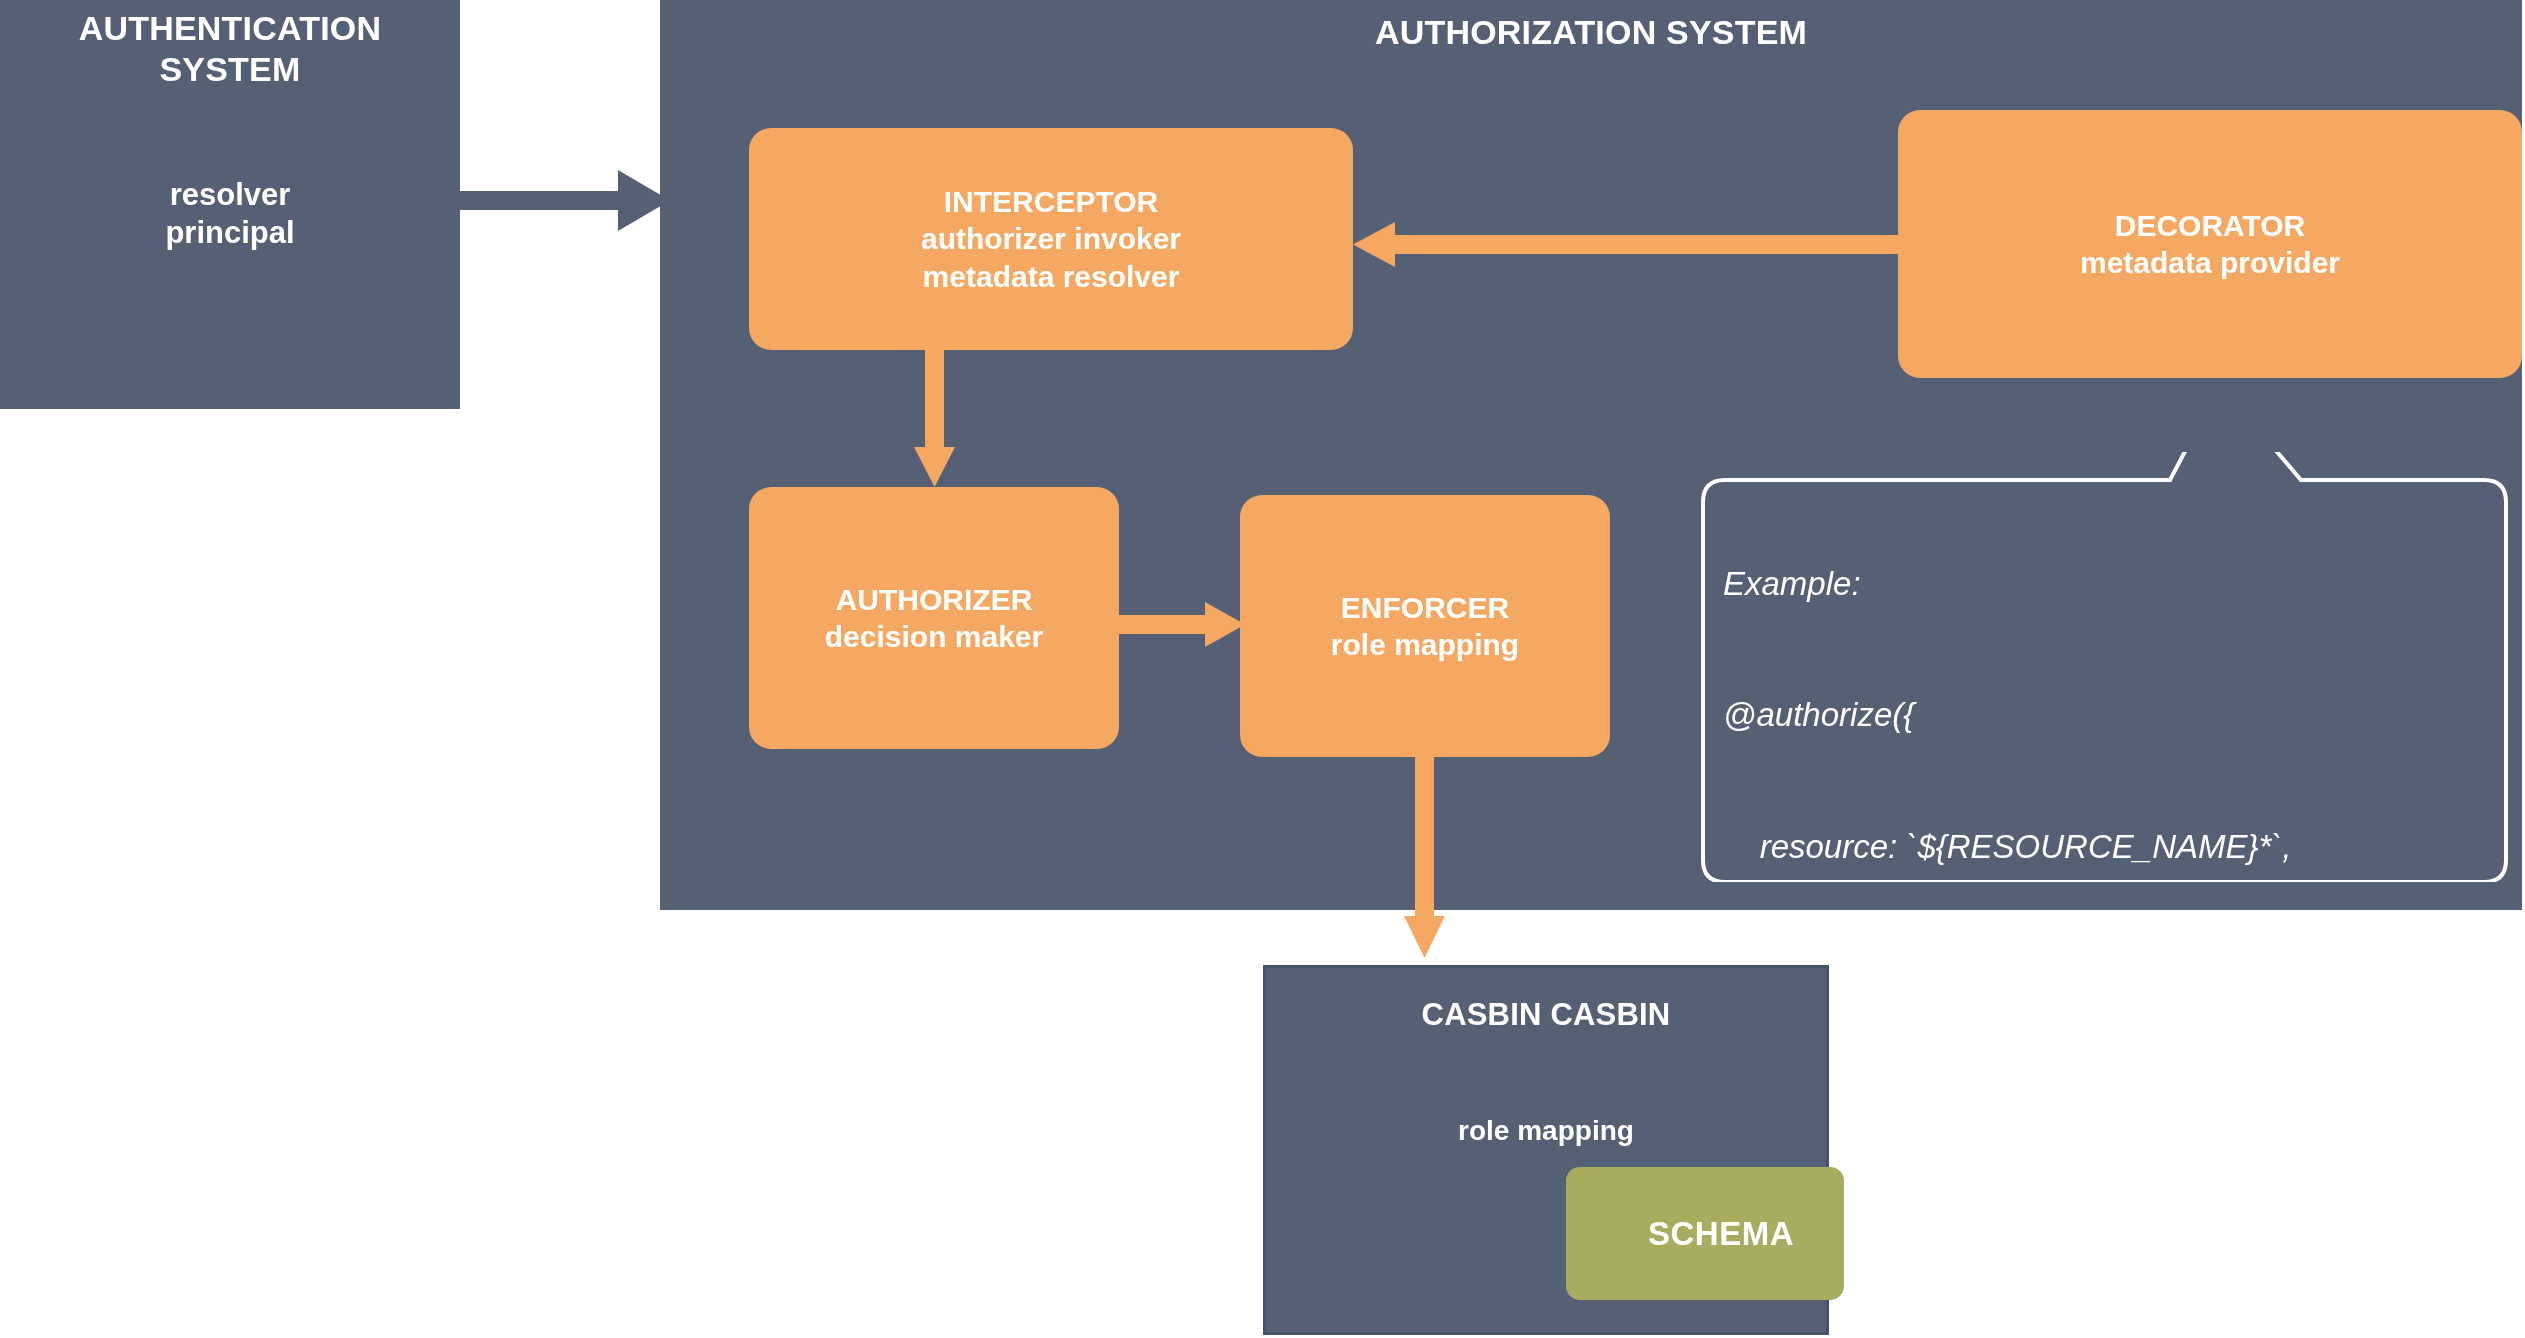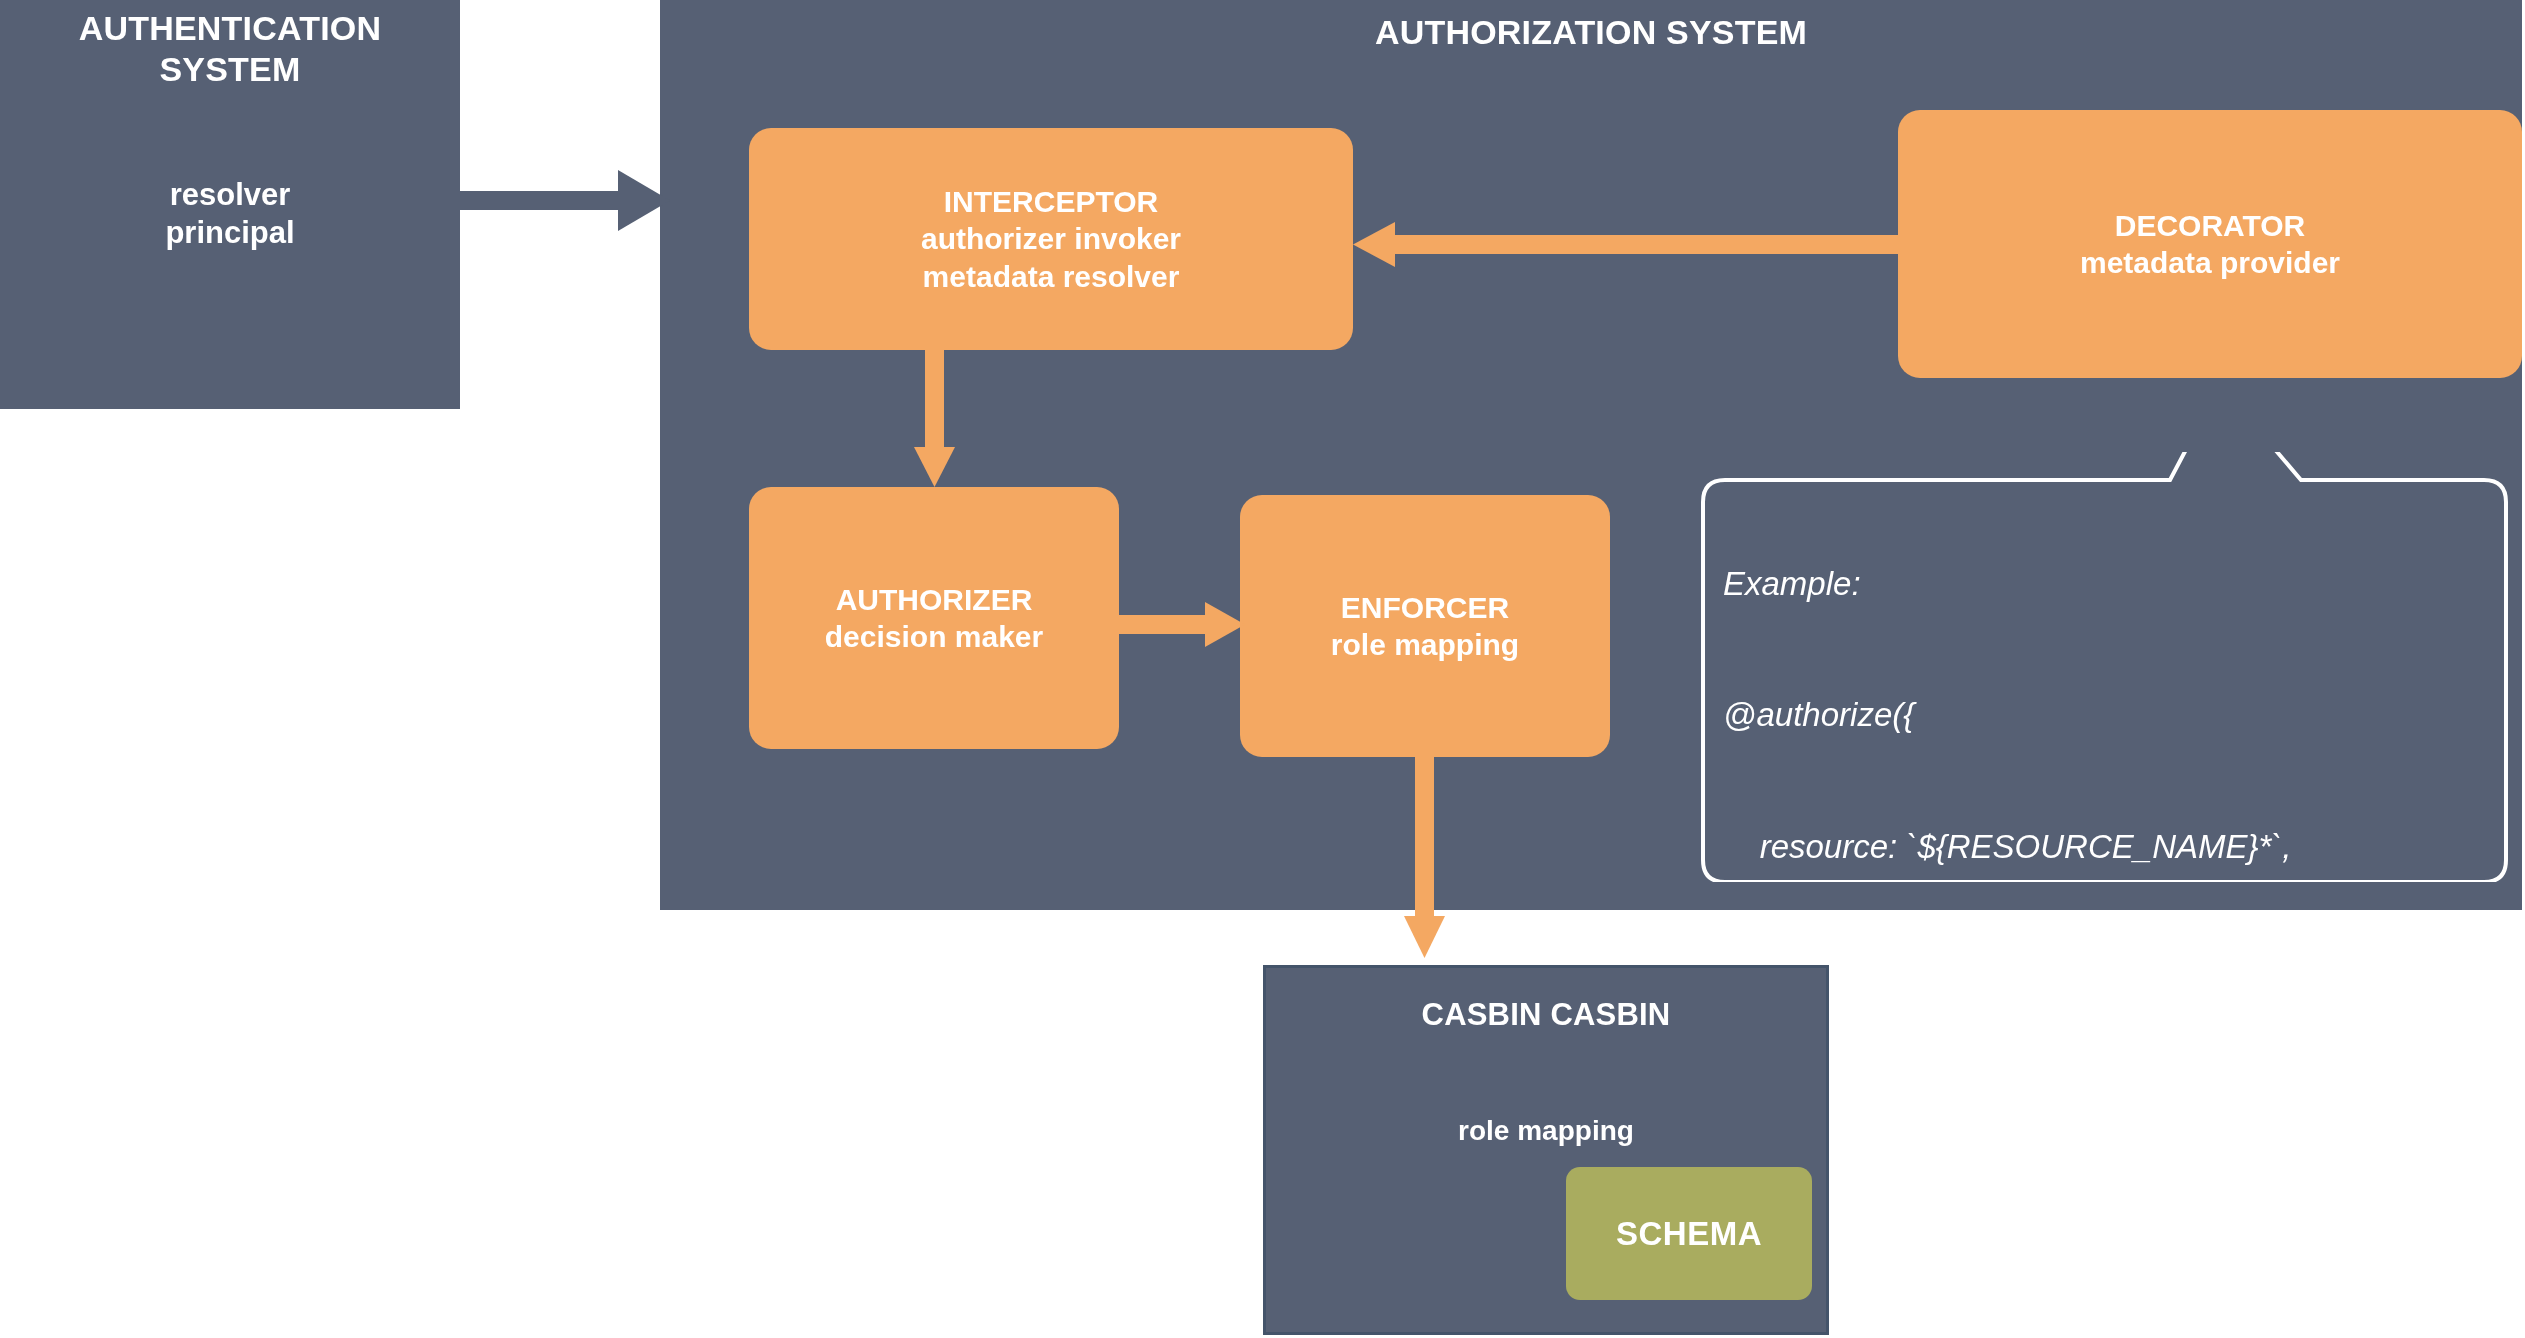--- a/index.html
+++ b/index.html
@@ -156,20 +156,21 @@
     left: 32px;
     top: 199px;
     width: 243px;
     height: 133px;
   }
   #btn-schema {
     left: 300px;
     top: 199px;
     width: 246px;
     height: 133px;
+    padding-left: 32px;
   }
 
   
   #arrow-layer {
     position: absolute;
     left: 0;
     top: 0;
     width: 2525px;
     height: 1338px;
     pointer-events: none;

